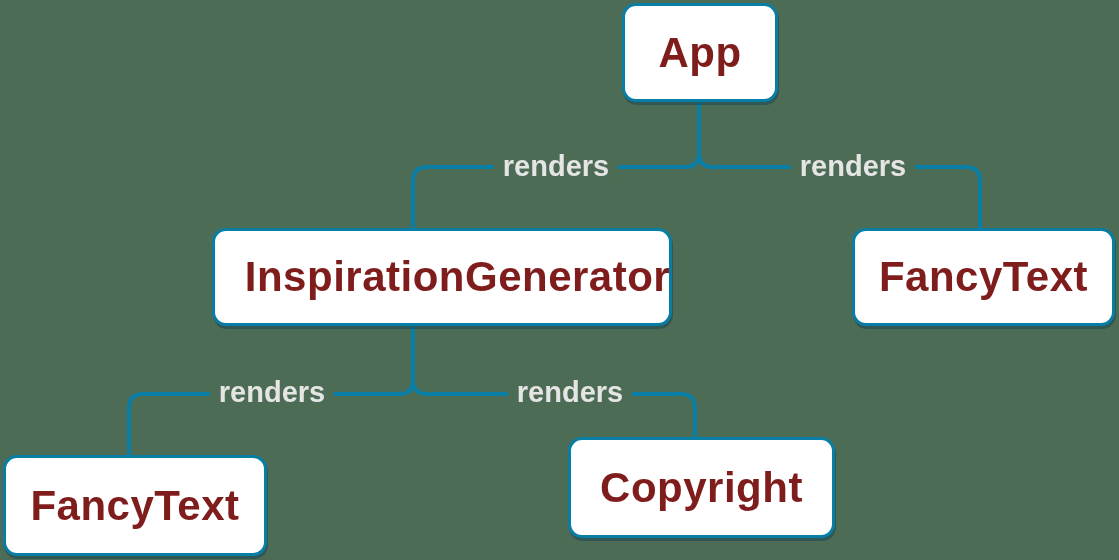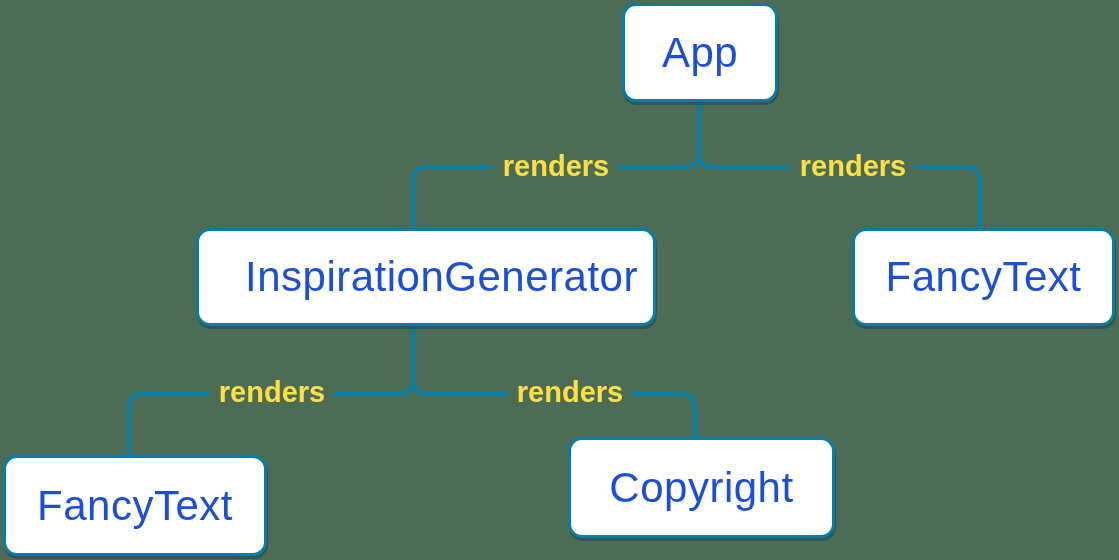--- a/index.html
+++ b/index.html
@@ -29,36 +29,36 @@
   }
   .node {
     position: absolute;
     box-sizing: border-box;
     background: #ffffff;
     border: 3px solid #087ea4;
     border-radius: 14px;
     display: flex;
     align-items: center;
     justify-content: center;
-    color: #1d4ed8;
+    color: #7f1d1d;
     font-size: 42px;
-    font-weight: 400;
+    font-weight: 700;
     letter-spacing: 0.5px;
     box-shadow: 1px 3px 0 rgba(13, 62, 84, 0.45);
   }
   .node-app                  { left: 622px; top: 3px;   width: 156px; height: 99px; }
-  .node-inspiration          { left: 196px; top: 228px; width: 460px; height: 98px; padding-left: 31px; }
+  .node-inspiration          { left: 212px; top: 228px; width: 460px; height: 98px; padding-left: 31px; }
   .node-fancytext-top        { left: 852px; top: 228px; width: 263px; height: 98px; }
   .node-fancytext-bottom     { left: 3px;   top: 455px; width: 264px; height: 101px; }
   .node-copyright            { left: 568px; top: 437px; width: 267px; height: 101px; }
   .edge-label {
     position: absolute;
     transform: translate(-50%, -50%);
     background: #4d6c55;
-    color: #fde047;
+    color: #e5e5e5;
     font-size: 29px;
     font-weight: 700;
     line-height: 1.1;
     padding: 0 9px;
     white-space: nowrap;
   }
   .edge-label-1 { left: 556px; top: 167px; }
   .edge-label-2 { left: 853px; top: 167px; }
   .edge-label-3 { left: 272px; top: 393px; }
   .edge-label-4 { left: 570px; top: 393px; }

